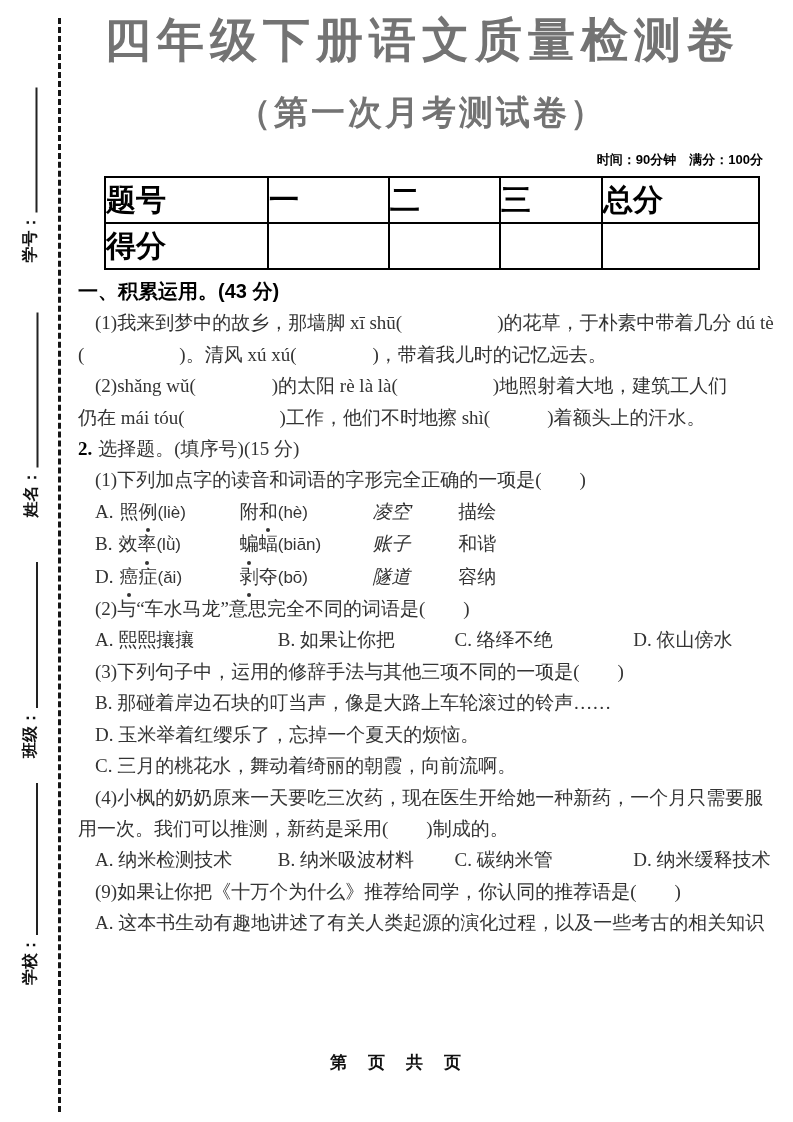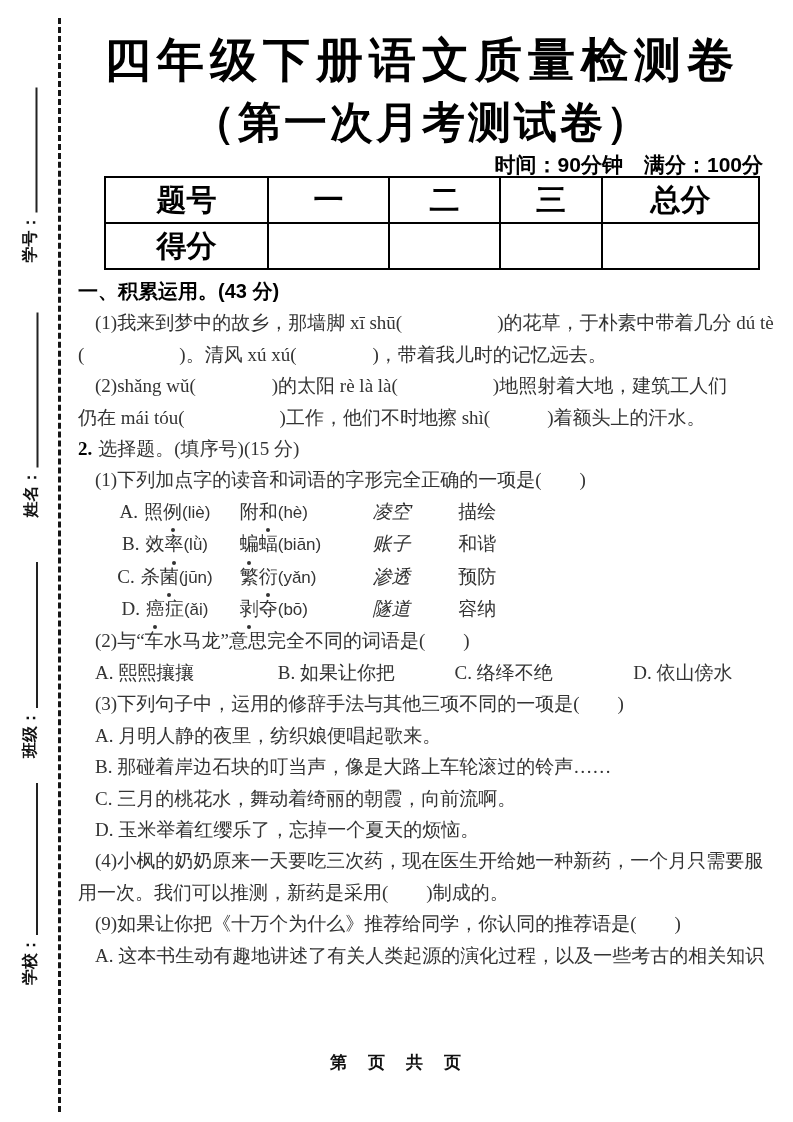--- a/index.html
+++ b/index.html
@@ -25,61 +25,61 @@
     white-space:nowrap;
   }
   .seal-item .fill-line { flex:1; border-bottom:2px solid #222222; height:15px; margin-left:2px; }
   .seal-id   { width:175px; left:-58px; top:160px; }
   .seal-name { width:205px; left:-72px; top:400px; }
   .seal-class{ width:196px; left:-68px; top:645px; }
   .seal-school{ width:202px; left:-71px; top:869px; }
 
   
   .header {
-    position:absolute; left:80px; top:32px; width:684px;
-    text-align:center; color:#000000;
-    font-family:Liberation Sans, sans-serif;
+    position:absolute; left:80px; top:16px; width:684px;
+    text-align:center; color:#737373;
+    font-family:Liberation Mono, monospace;
   }
   .title { font-size:47px; font-weight:bold; letter-spacing:6px; line-height:1.2; }
-  .subtitle { font-size:43px; font-weight:bold; letter-spacing:3px; margin-top:6px; }
+  .subtitle { font-size:34px; font-weight:bold; letter-spacing:3px; margin-top:18px; }
   .meta {
     position:absolute; right:30px; top:151px;
     font-family:"Liberation Sans","DejaVu Sans",sans-serif;
-    font-weight:bold; font-size:21px; color:#000000;
+    font-weight:bold; font-size:13px; color:#000000;
   }
 
   
   .score-table {
     position:absolute; left:104px; top:176px; width:654px;
     border-collapse:collapse; table-layout:fixed;
     font-family:"Liberation Sans","DejaVu Sans",sans-serif;
     font-weight:bold; color:#000000;
   }
   .score-table td {
     border:2px solid #000000; height:46px;
-    text-align:center; vertical-align:middle; font-size:30px;
+    vertical-align:middle; font-size:30px;
   }
 
   
   .content {
     position:absolute; left:78px; top:276px; width:692px;
     font-size:19px;
   }
   .ln { line-height:31.4px; white-space:nowrap; }
   .ind { padding-left:17px; }
   .ind2 { padding-left:33px; }
   .sec-head {
     font-family:"Liberation Sans","DejaVu Sans",sans-serif;
     font-weight:bold; font-size:20px; color:#000000;
   }
   .q-num { font-weight:bold; color:#000000; margin-right:6px; }
   .py { font-family:"Liberation Sans","DejaVu Sans",sans-serif; font-size:17px; }
 
   
-  .g1 { display:inline-block; width:140px;text-align:center; }
+  .g1 { display:inline-block; width:140px; }
   .g2 { display:inline-block; width:128px; }
   .g3 { display:inline-block; width:81px;font-style:italic; }
   .g4 { display:inline-block; }
   .letter { margin-right:6px; }
   .dt { position:relative; display:inline-block; }
   .dt::after {
     content:''; position:absolute; left:50%; transform:translateX(-50%);
     bottom:-5px; width:4px; height:4px; background:#333333; border-radius:50%;
   }
   
@@ -171,49 +171,48 @@
     <span class="g4">描绘</span>
   </div>
 
   <div class="ln ind">
     <span class="g1"><span class="letter">B.</span><span>效</span><span class="dt">率</span><span></span><span class="py">(lǜ)</span></span>
     <span class="g2"><span></span><span class="dt">蝙</span><span>蝠</span><span class="py">(biān)</span></span>
     <span class="g3">账子</span>
     <span class="g4">和谐</span>
   </div>
 
-  <div class="ln ind">
-    <span class="g1"><span class="letter">C.</span><span>杀</span><span class="dt">菌</span><span></span><span class="py">(jūn)</span></span>
-    <span class="g2"><span>繁</span><span class="dt">衍</span><span></span><span class="py">(yǎn)</span></span>
-    <span class="g3">渗透</span>
-    <span class="g4">预防</span>
-  </div>
 
   <div class="ln ind">
     <span class="g1"><span class="letter">D.</span><span></span><span class="dt">癌</span><span>症</span><span class="py">(ǎi)</span></span>
     <span class="g2"><span></span><span class="dt">剥</span><span>夺</span><span class="py">(bō)</span></span>
     <span class="g3">隧道</span>
     <span class="g4">容纳</span>
   </div>
 
   <div class="ln ind">(2)与“车水马龙”意思完全不同的词语是(　　)</div>
   <div class="ln ind">
     <span class="o1">A. 熙熙攘攘</span>
     <span class="o2">B. 如果让你把</span>
     <span class="o3">C. 络绎不绝</span>
     <span class="o4">D. 依山傍水</span>
   </div>
 
   <div class="ln ind">(3)下列句子中，运用的修辞手法与其他三项不同的一项是(　　)</div>
-  <div class="ln ind">A. 月明人静的夜里，纺织娘便唱起歌来。</div>
   <div class="ln ind">B. 那碰着岸边石块的叮当声，像是大路上车轮滚过的铃声……</div>
+  <div class="ln ind">D. 玉米举着红缨乐了，忘掉一个夏天的烦恼。</div>
   <div class="ln ind">C. 三月的桃花水，舞动着绮丽的朝霞，向前流啊。</div>
-  <div class="ln ind">D. 玉米举着红缨乐了，忘掉一个夏天的烦恼。</div>
 
   <div class="ln ind">(4)小枫的奶奶原来一天要吃三次药，现在医生开给她一种新药，一个月只需要服</div>
   <div class="ln">用一次。我们可以推测，新药是采用(　　)制成的。</div>
+  <div class="ln ind">
+    <span class="o1">A. 纳米检测技术</span>
+    <span class="o2">B. 纳米吸波材料</span>
+    <span class="o3">C. 碳纳米管</span>
+    <span class="o4">D. 纳米缓释技术</span>
+  </div>
 
   <div class="ln ind">(9)如果让你把《十万个为什么》推荐给同学，你认同的推荐语是(　　)</div>
   <div class="ln ind">A. 这本书生动有趣地讲述了有关人类起源的演化过程，以及一些考古的相关知识</div>
 
 </div>
 
 <div class="footer">第　页　共　页</div>
 
 </body></html>

